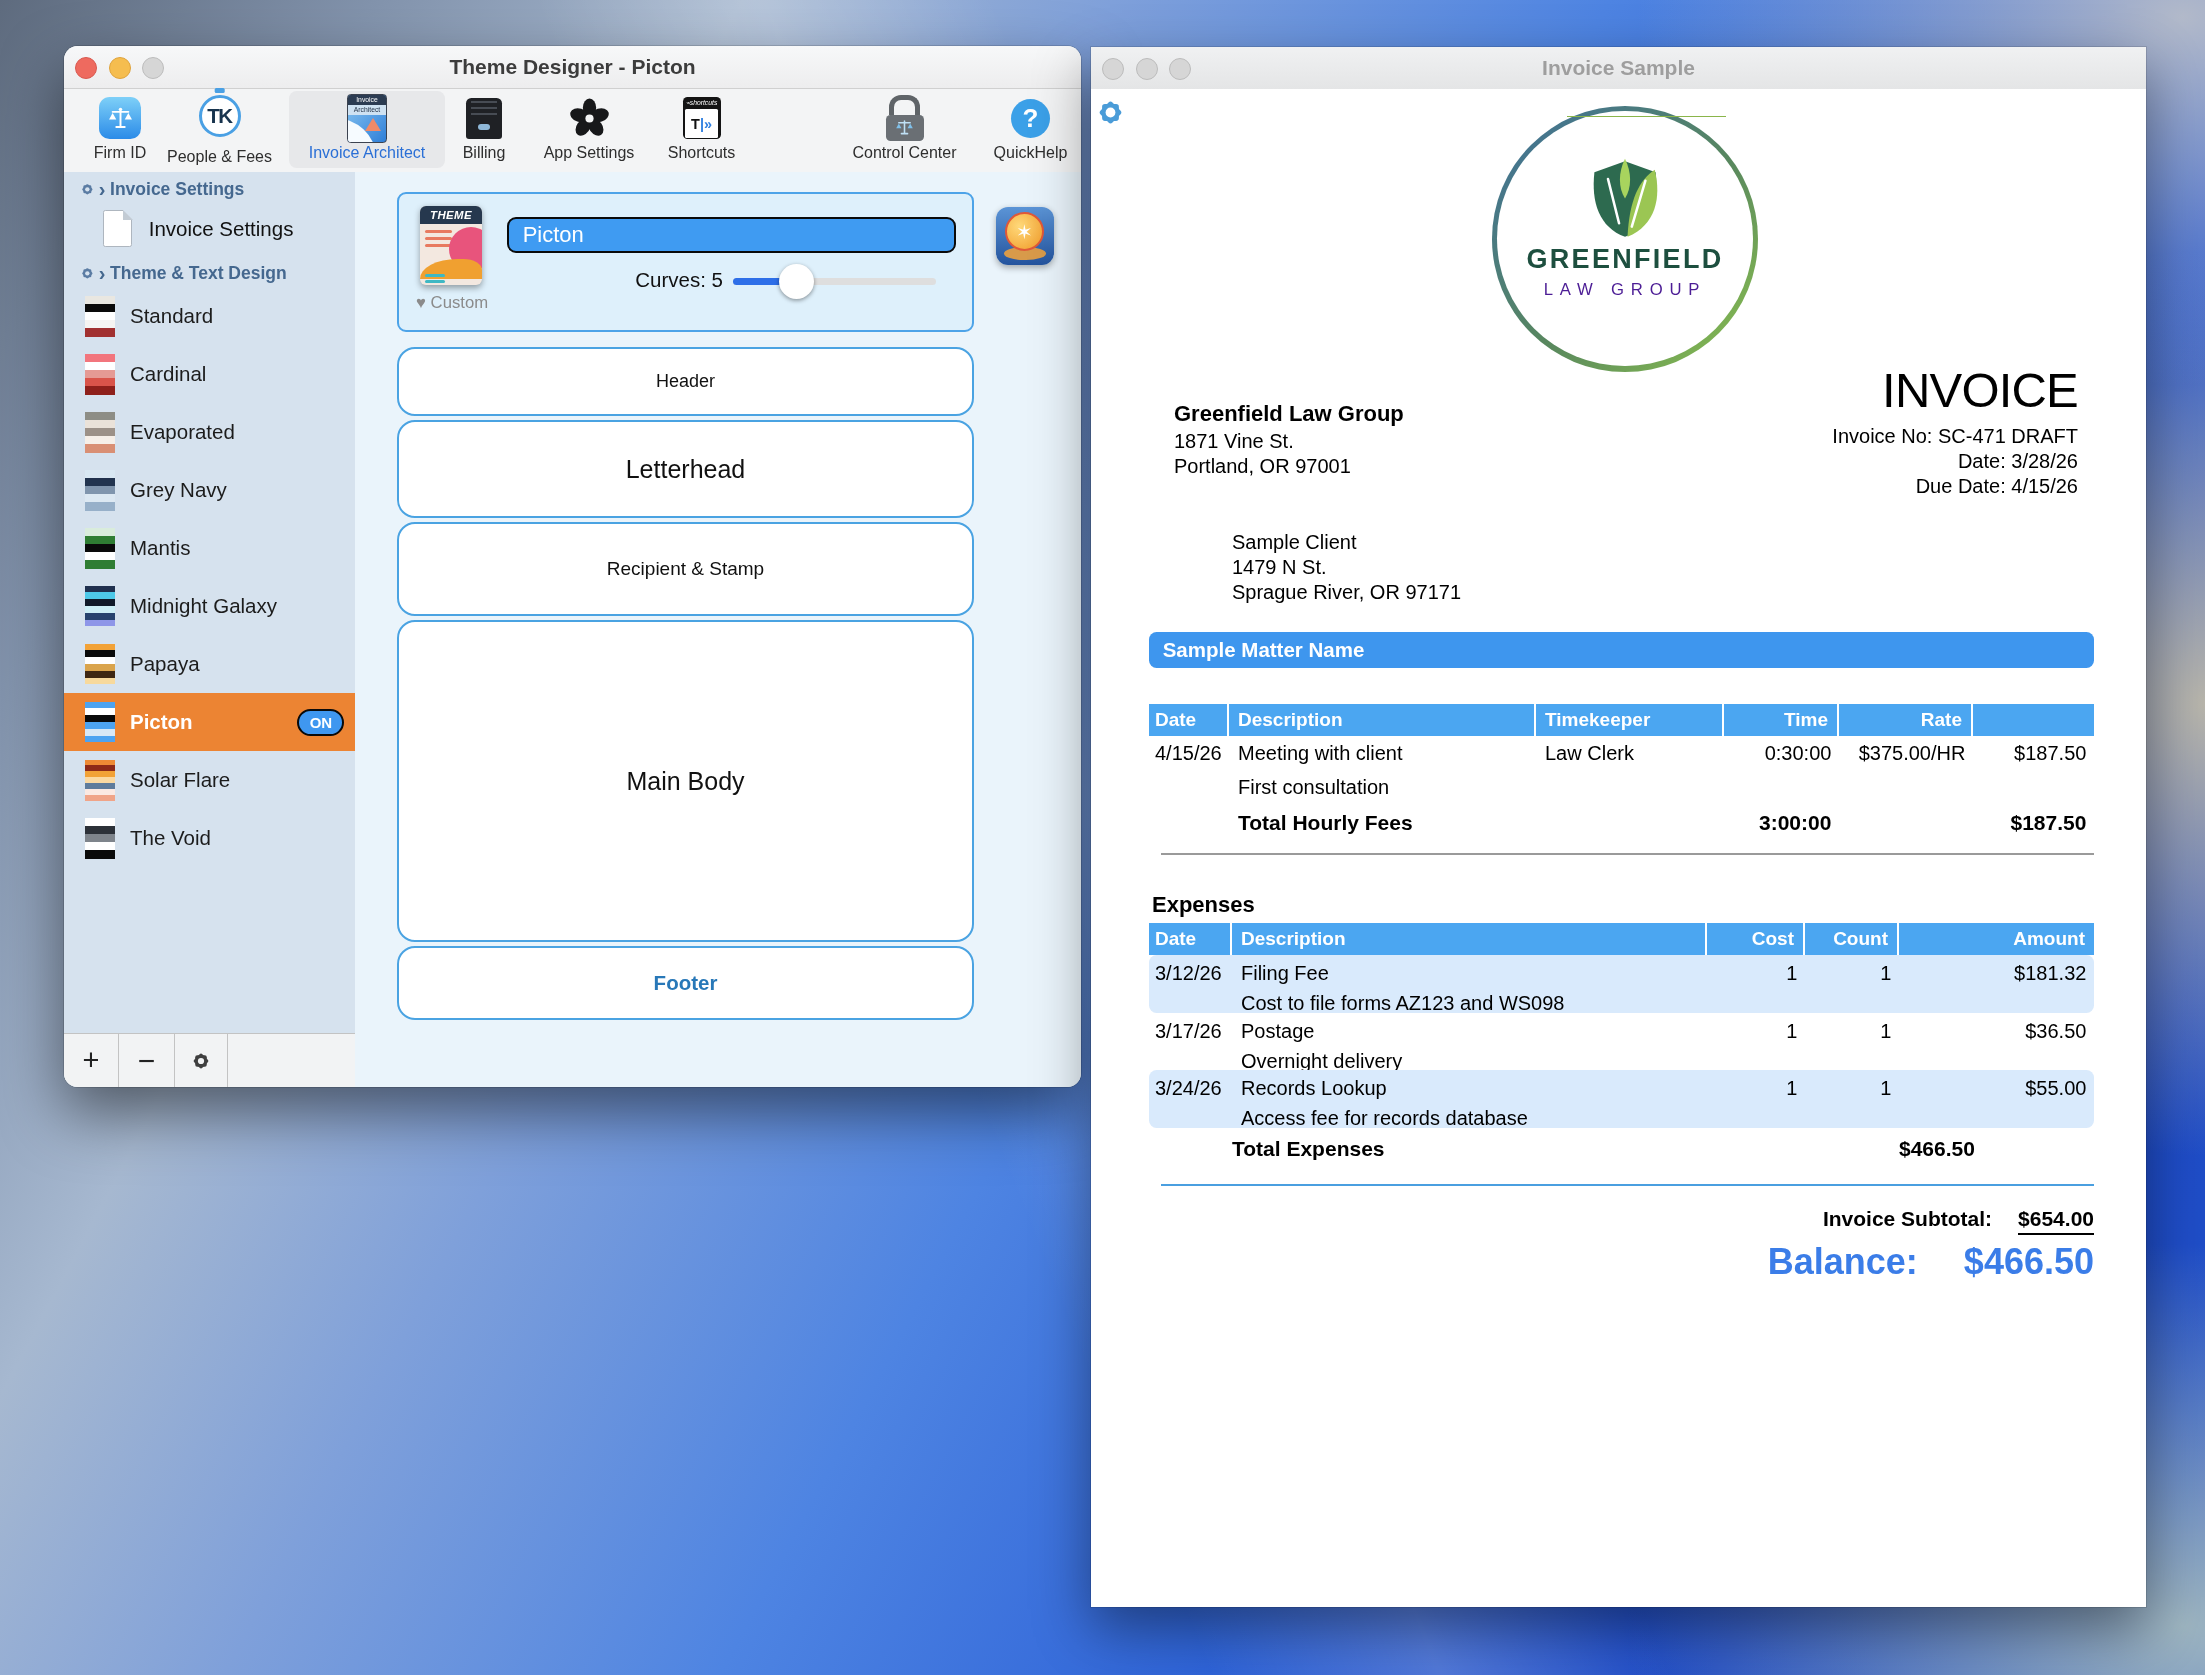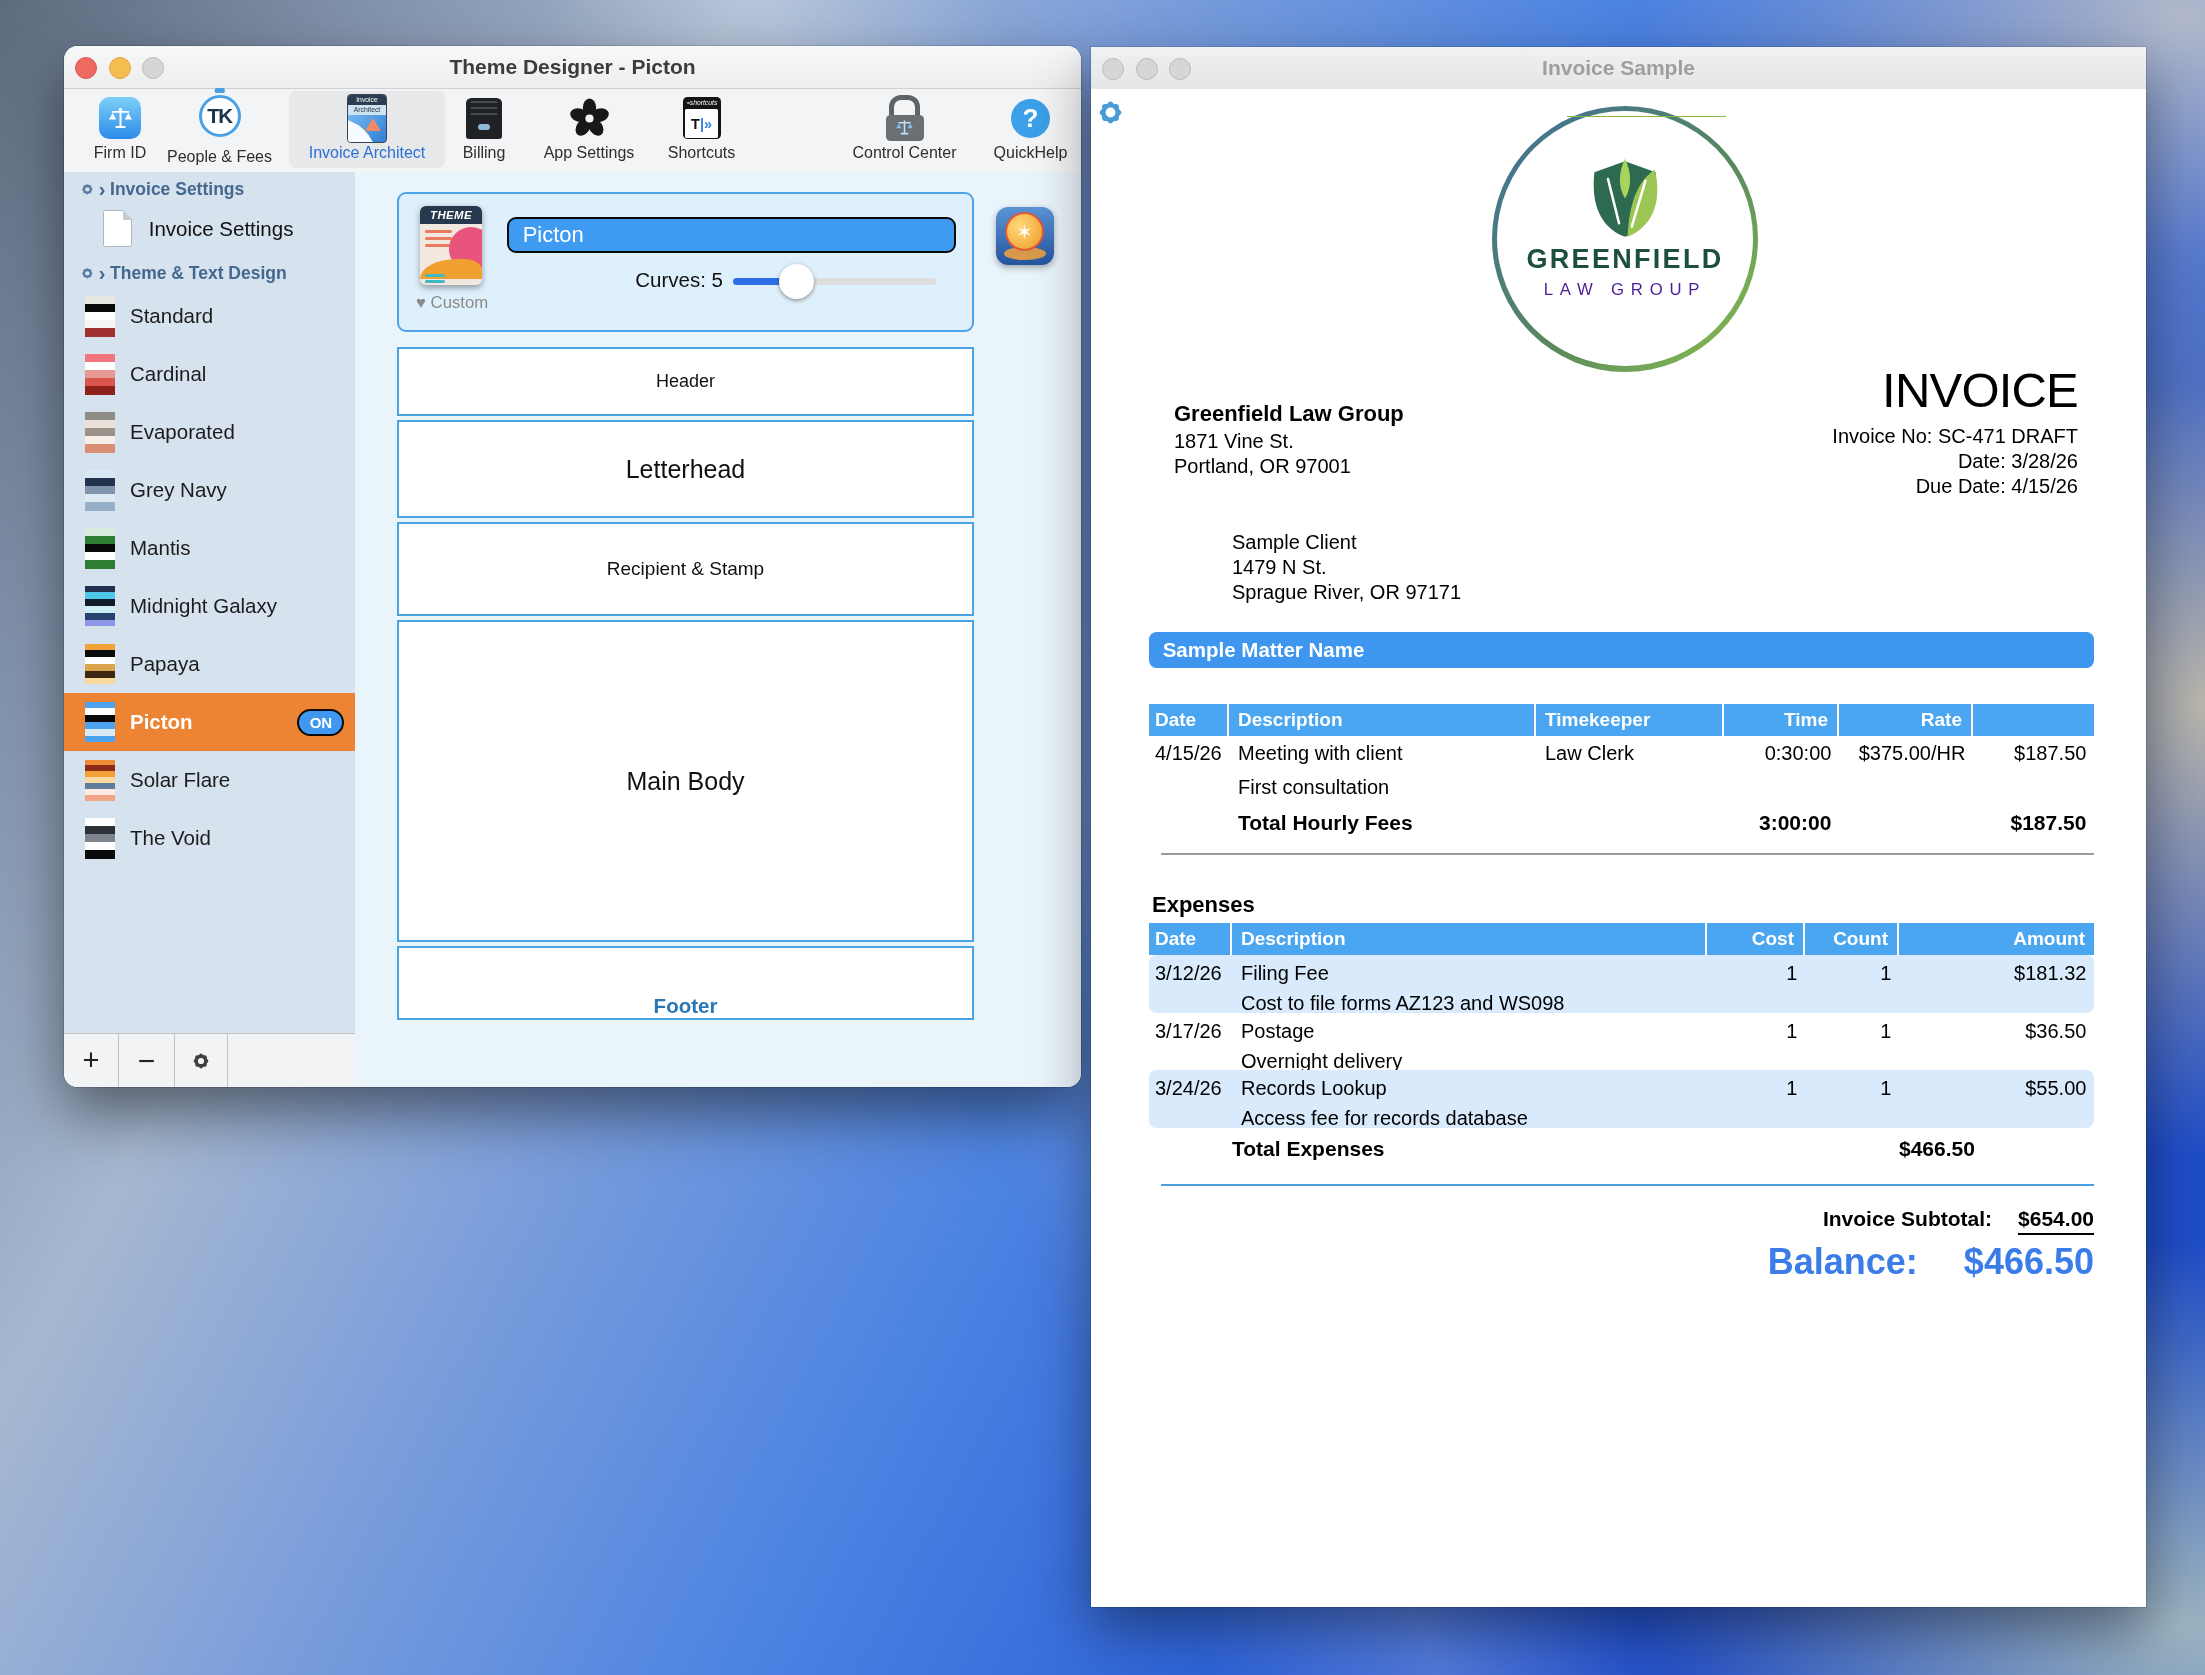--- a/index.html
+++ b/index.html
@@ -112,21 +112,21 @@
   .slider .fill{position:absolute;left:0;top:14.4px;width:64px;height:6.8px;border-radius:3.8px;background:#2e6fe8;}
   .slider .thumb{position:absolute;left:46px;top:0;width:35px;height:35px;border-radius:50%;background:#fff;
     box-shadow:0 1.5px 4.6px rgba(0,0,0,.4);}
   .crystal{position:absolute;left:641px;top:35px;width:58px;height:58px;border-radius:12px;
     background:linear-gradient(180deg,#5b94d6,#24549e);box-shadow:0 2.3px 6px rgba(0,0,0,.3);}
   .crystal .base{position:absolute;left:7.6px;bottom:4.6px;width:42px;height:13.7px;border-radius:50%;background:#d89a4a;}
   .crystal .ball{position:absolute;left:9px;top:5.3px;width:39px;height:39px;border-radius:50%;border:2.3px solid #e05838;
     background:radial-gradient(circle at 35% 35%, #ffd97a, #f09a28);box-sizing:border-box;
     display:flex;align-items:center;justify-content:center;color:#fff;font-size:20px;}
   .layout-box{position:absolute;left:42px;width:577px;box-sizing:border-box;background:#fff;
-    border:2.3px solid #4aa3e2;border-radius:0;display:flex;align-items:center;justify-content:center;color:#111;}
+    border:2.3px solid #4aa3e2;border-radius:18px;display:flex;align-items:center;justify-content:center;color:#111;}
   .layout-box.accent{color:#2878b8;font-weight:bold;}
   
   .iv-content{position:absolute;left:0;top:42px;right:0;bottom:0;background:#fff;}
   .iv-gear{position:absolute;left:1.5px;top:6px;}
   .logo{position:absolute;left:401px;top:16.7px;width:266px;height:266px;border-radius:50%;
     background:linear-gradient(135deg,#3e6f9e 0%,#58875e 55%,#8ec44e 100%);}
   .logo .inner{position:absolute;inset:5.3px;border-radius:50%;background:#fff;display:flex;flex-direction:column;align-items:center;}
   .logo .mark{margin-top:35px;}
   .logo .l1{margin-top:3px;font-size:27px;font-weight:bold;color:#1d4f3f;letter-spacing:2.3px;}
   .logo .rule{margin-top:4.6px;width:159px;height:1.5px;background:#8ab54a;}
@@ -466,21 +466,21 @@
           </div>
           <div class="layout-box " style="top: 248px; height: 98px; font-size: 25px;">
             <span>Letterhead</span>
           </div>
           <div class="layout-box " style="top: 350px; height: 94px; font-size: 19px;">
             <span>Recipient &amp; Stamp</span>
           </div>
           <div class="layout-box " style="top: 448px; height: 322px; font-size: 25px;">
             <span>Main Body</span>
           </div>
-          <div class="layout-box accent" style="top: 774px; height: 74px; font-size: 20.5px; align-items: flex-end;">
+          <div class="layout-box accent" style="top: 774px; height: 74px; font-size: 20.5px;">
             <span>Footer</span>
           </div>
         </div>
     </div>
   </div>
 </div>
 
 <div class="window win-right">
   <div class="titlebar">
     <div class="lights">

